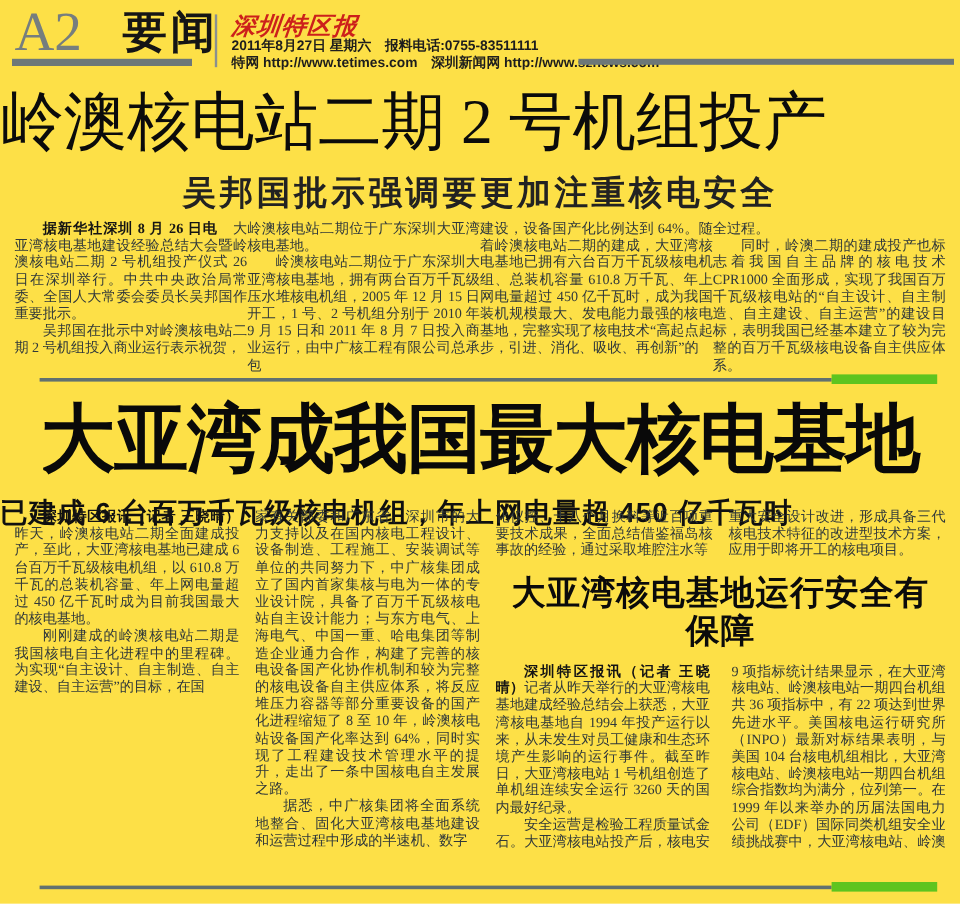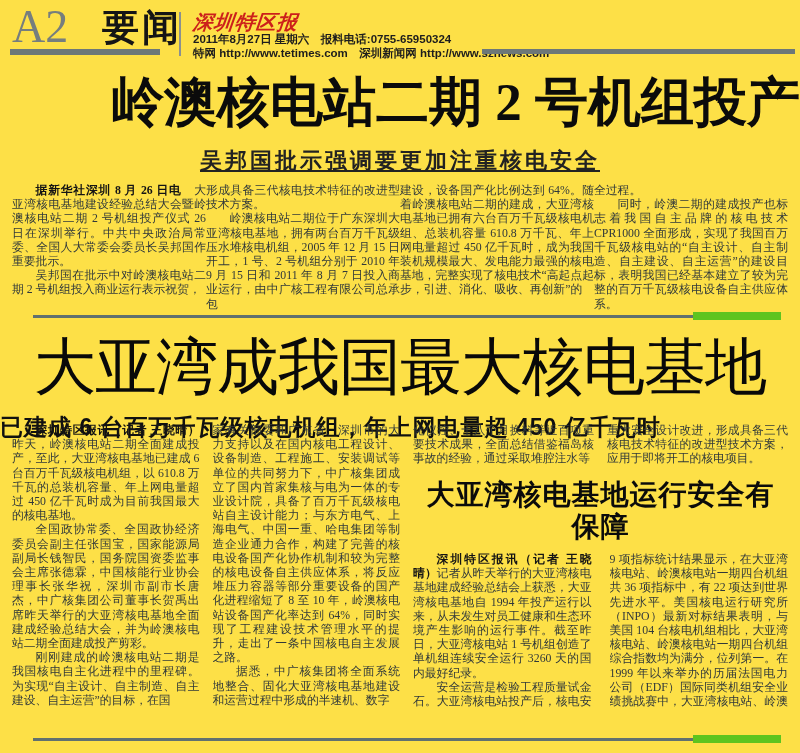--- a/index.html
+++ b/index.html
@@ -24,27 +24,27 @@
   .masthead{position:absolute;left:193px;top:11px;font-size:20px;line-height:22px;
       color:var(--masthead-red);font-weight:bold;font-style:italic;transform:skewX(-6deg);
       letter-spacing:1px;}
   .dateline{position:absolute;left:193px;top:33px;font-size:11.5px;line-height:13px;
       color:#1d1d1d;font-family:"Liberation Sans","DejaVu Sans",sans-serif;font-weight:bold;}
   .webline{position:absolute;left:193px;top:47px;font-size:11.5px;line-height:13px;
       color:#1d1d1d;font-family:"Liberation Sans","DejaVu Sans",sans-serif;font-weight:bold;}
   .bar-right{position:absolute;left:482px;top:49px;width:313px;height:5px;background:var(--bar-gray);}
 
   
-  .headline1{position:absolute;left:0;top:70px;width:100%;text-align:right;
-      font-size:53px;line-height:64px;font-weight:700;color:#0b0b0b;letter-spacing:0px;padding-left:44px;}
+  .headline1{position:absolute;left:0;top:70px;width:100%;text-align:left;
+      font-size:53px;line-height:64px;font-weight:400;color:#0b0b0b;letter-spacing:0px;}
   .subheadline1{position:absolute;left:0;top:148px;width:100%;text-align:center;
-      font-size:22px;line-height:26px;color:#222;letter-spacing:3px;font-weight:600;
-      font-family:"Liberation Sans","DejaVu Sans",sans-serif;text-decoration:underline;}
+      font-size:28px;line-height:26px;color:#222;letter-spacing:3px;font-weight:600;
+      font-family:"Liberation Sans","DejaVu Sans",sans-serif;}
   .headline2{position:absolute;left:0;top:330px;width:100%;text-align:center;
-      font-size:62px;line-height:74px;font-weight:400;color:#090909;letter-spacing:-1px;}
+      font-size:62px;line-height:74px;font-weight:700;color:#090909;letter-spacing:-1px;}
   .subheadline2{position:absolute;left:0;top:414px;width:100%;text-align:left;
       font-size:23px;line-height:27px;color:#101010;letter-spacing:1px;font-weight:bold;
       font-family:"Liberation Sans","DejaVu Sans",sans-serif;}
 
   
   .body1{position:absolute;left:12px;top:183px;width:776px;height:128px;overflow:hidden;
       display:flex;}
   .body2{position:absolute;left:12px;top:423px;width:776px;height:286px;overflow:hidden;
       display:flex;gap:13px;}
   .col{flex:1;overflow:hidden;font-size:11.8px;line-height:14.2px;}
@@ -67,33 +67,33 @@
 </head>
 <body>
 
 <div class="page">
 
   <div class="a2">A2</div>
   <div class="yaowen">要闻</div>
   <div class="bar-left"></div>
   <div class="vrule"></div>
   <div class="masthead">深圳特区报</div>
-  <div class="dateline">2011年8月27日 星期六　报料电话:0755-65950324</div>
+  <div class="dateline">2011年8月27日 星期六　报料电话:0755-83511111</div>
   <div class="webline">特网 http://www.tetimes.com　深圳新闻网 http://www.sznews.com</div>
   <div class="bar-right"></div>
 
   <div class="headline1">岭澳核电站二期 2 号机组投产</div>
   <div class="subheadline1">吴邦国批示强调要更加注重核电安全</div>
   <div class="body1">
     <div class="col">
         <p class="para indent"><b>据新华社深圳 8 月 26 日电</b>　大亚湾核电基地建设经验总结大会暨岭澳核电站二期 2 号机组投产仪式 26 日在深圳举行。中共中央政治局常委、全国人大常委会委员长吴邦国作重要批示。</p>
         <p class="para indent">吴邦国在批示中对岭澳核电站二期 2 号机组投入商业运行表示祝贺，</p>
       </div>
     <div class="col">
-        <p class="para">形成具备三代核电技术特征的改进型技术方案。</p>
+        <p class="para">岭澳核电站二期位于广东深圳大亚湾核电基地。</p>
         <p class="para indent">岭澳核电站二期位于广东深圳大亚湾核电基地，拥有两台百万千瓦级压水堆核电机组，2005 年 12 月 15 日开工，1 号、2 号机组分别于 2010 年 9 月 15 日和 2011 年 8 月 7 日投入商业运行，由中广核工程有限公司总承包</p>
       </div>
     <div class="col">
         <p class="para">建设，设备国产化比例达到 64%。随着岭澳核电站二期的建成，大亚湾核电基地已拥有六台百万千瓦级核电机组、总装机容量 610.8 万千瓦、年上网电量超过 450 亿千瓦时，成为我国装机规模最大、发电能力最强的核电基地，完整实现了核电技术“高起点起步，引进、消化、吸收、再创新”的</p>
       </div>
     <div class="col">
         <p class="para">全过程。</p>
         <p class="para indent">同时，岭澳二期的建成投产也标志着我国自主品牌的核电技术 CPR1000 全面形成，实现了我国百万千瓦级核电站的“自主设计、自主制造、自主建设、自主运营”的建设目标，表明我国已经基本建立了较为完整的百万千瓦级核电设备自主供应体系。</p>
       </div>
   </div>
@@ -101,21 +101,20 @@
   <div class="rule rule1">
     <div class="rule-line"></div>
     <div class="rule-green"></div>
   </div>
 
   <div class="headline2">大亚湾成我国最大核电基地</div>
   <div class="subheadline2">已建成 6 台百万千瓦级核电机组，年上网电量超 450 亿千瓦时</div>
   <div class="body2">
     <div class="col">
         <p class="para indent"><b>深圳特区报讯（记者 王晓晴）</b>昨天，岭澳核电站二期全面建成投产，至此，大亚湾核电基地已建成 6 台百万千瓦级核电机组，以 610.8 万千瓦的总装机容量、年上网电量超过 450 亿千瓦时成为目前我国最大的核电基地。</p>
-        <p class="para indent">全国政协常委、全国政协经济委员会副主任张国宝，国家能源局副局长钱智民，国务院国资委监事会主席张德霖，中国核能行业协会理事长张华祝，深圳市副市长唐杰，中广核集团公司董事长贺禹出席昨天举行的大亚湾核电基地全面建成经验总结大会，并为岭澳核电站二期全面建成投产剪彩。</p>
         <p class="para indent">刚刚建成的岭澳核电站二期是我国核电自主化进程中的里程碑。为实现“自主设计、自主制造、自主建设、自主运营”的目标，在国</p>
       </div>
     <div class="col">
         <p class="para">家有关部委和广东省、深圳市的大力支持以及在国内核电工程设计、设备制造、工程施工、安装调试等单位的共同努力下，中广核集团成立了国内首家集核与电为一体的专业设计院，具备了百万千瓦级核电站自主设计能力；与东方电气、上海电气、中国一重、哈电集团等制造企业通力合作，构建了完善的核电设备国产化协作机制和较为完整的核电设备自主供应体系，将反应堆压力容器等部分重要设备的国产化进程缩短了 8 至 10 年，岭澳核电站设备国产化率达到 64%，同时实现了工程建设技术管理水平的提升，走出了一条中国核电自主发展之路。</p>
         <p class="para indent">据悉，中广核集团将全面系统地整合、固化大亚湾核电基地建设和运营过程中形成的半速机、数字</p>
       </div>
     <div class="right-half">
       <div class="right-top">
         <div class="col">
             <p class="para">化仪控、十八个月换料等近百项重要技术成果，全面总结借鉴福岛核事故的经验，通过采取堆腔注水等</p>

